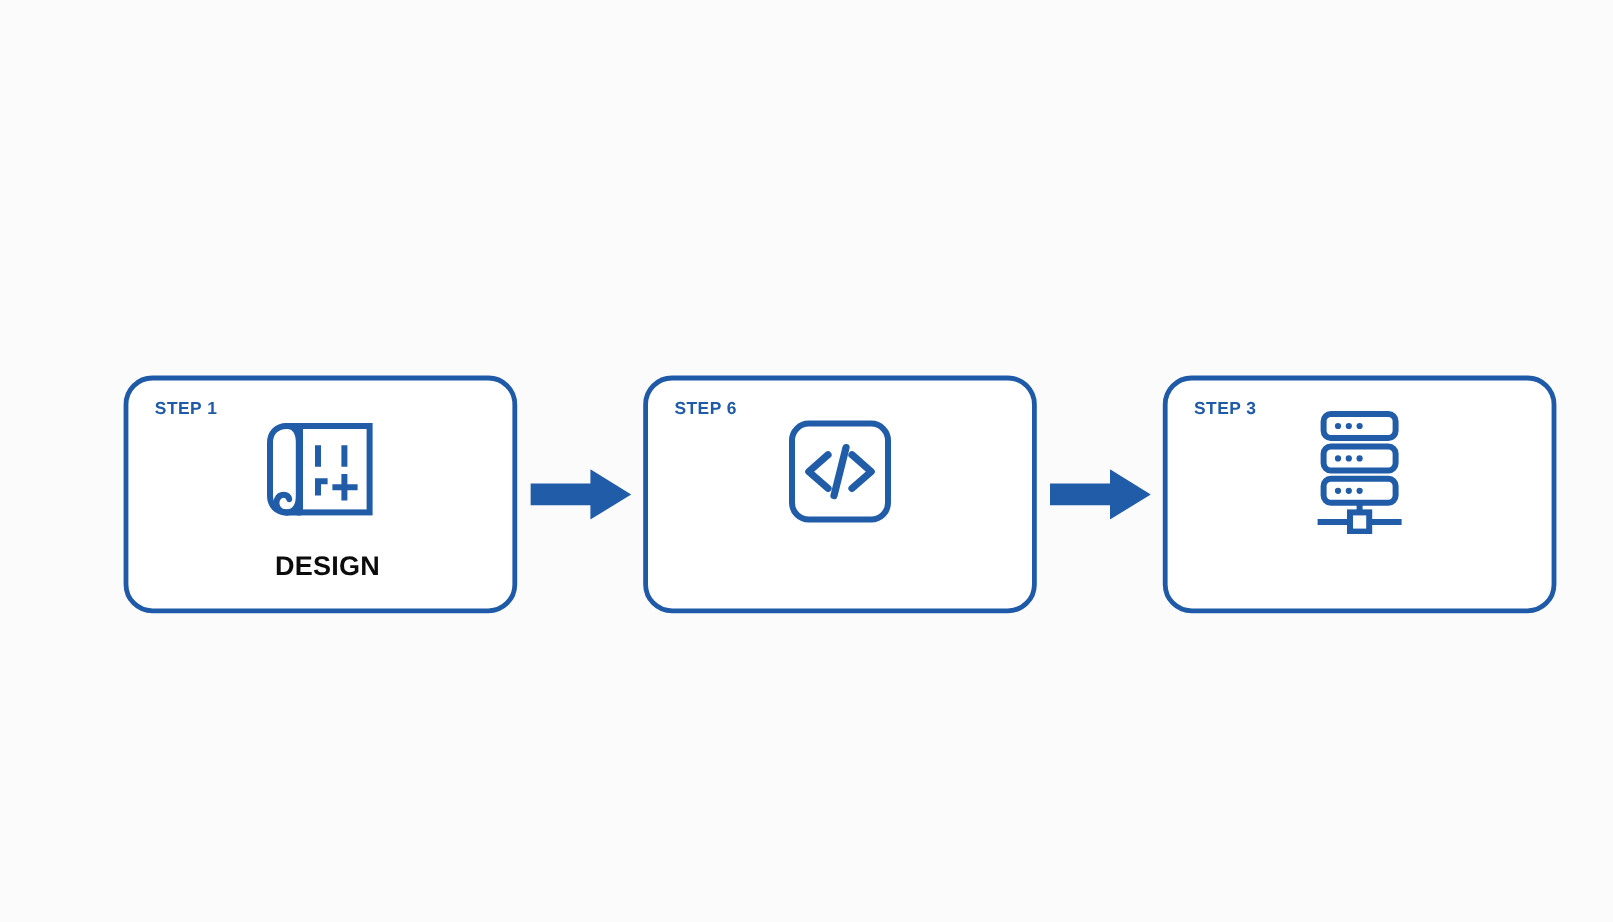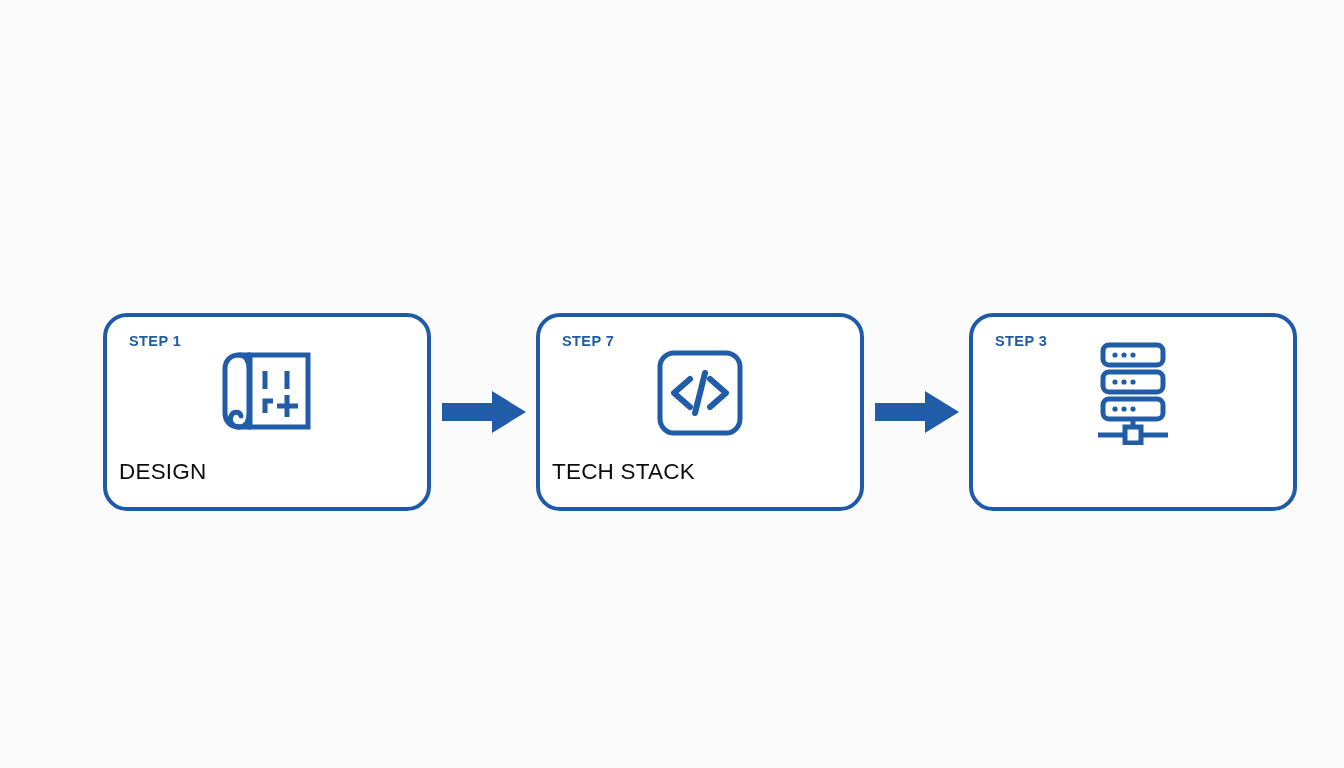--- a/index.html
+++ b/index.html
@@ -77,22 +77,23 @@
     display: flex;
     align-items: center;
     justify-content: center;
   }
 
   .card-title {
     position: absolute;
     left: 0;
     right: 0;
     bottom: 22px;
+    text-align: center;
     font-size: 22.5px;
-    font-weight: normal;
+    font-weight: bold;
     letter-spacing: 0.2px;
     color: #0c0c0c;
     margin-left: 12px;
   }
 
   
   .arrow {
     flex: 0 0 auto;
     width: 105px;
     height: 44px;
@@ -136,35 +137,34 @@
       <div class="card-title">DESIGN</div>
     </div>
 
     <div class="arrow">
       <svg width="84" height="42" viewBox="0 0 84 42" xmlns="http://www.w3.org/2000/svg">
         <path d="M0 12 L50 12 L50 0 L84 21 L50 42 L50 30 L0 30 Z" fill="#215ca8"></path>
       </svg>
     </div>
 
     <div class="card">
-      <div class="step-label">STEP 7</div>
+      <div class="step-label">STEP 6</div>
 
       <div class="card-icon">
         <svg width="92" height="92" viewBox="0 0 92 92" fill="none" xmlns="http://www.w3.org/2000/svg">
           <rect x="6" y="6" width="80" height="80" rx="14" ry="14" stroke="#215ca8" stroke-width="5" fill="none"></rect>
 
           <path d="M36 32 L20 46 L36 60" stroke="#215ca8" stroke-width="6" fill="none" stroke-linecap="round" stroke-linejoin="round"></path>
 
           <path d="M56 32 L72 46 L56 60" stroke="#215ca8" stroke-width="6" fill="none" stroke-linecap="round" stroke-linejoin="round"></path>
 
           <path d="M51 26 L41 66" stroke="#215ca8" stroke-width="6" stroke-linecap="round"></path>
         </svg>
       </div>
 
-      <div class="card-title">TECH STACK</div>
     </div>
 
     <div class="arrow">
       <svg width="84" height="42" viewBox="0 0 84 42" xmlns="http://www.w3.org/2000/svg">
         <path d="M0 12 L50 12 L50 0 L84 21 L50 42 L50 30 L0 30 Z" fill="#215ca8"></path>
       </svg>
     </div>
 
     <div class="card">
       <div class="step-label">STEP 3</div>

